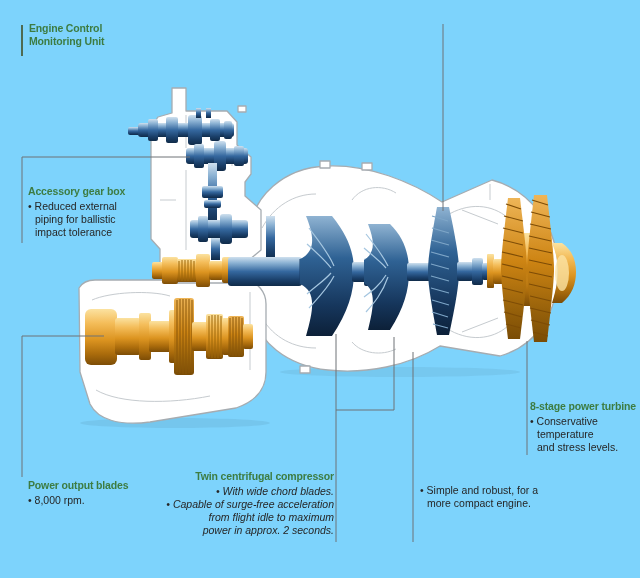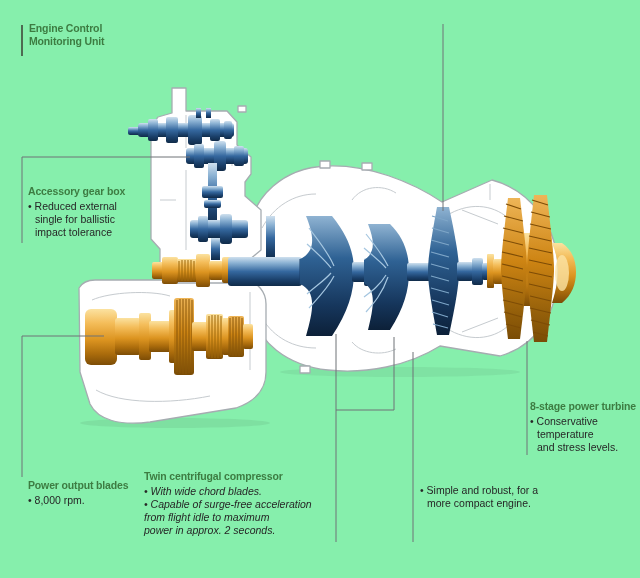--- a/index.html
+++ b/index.html
@@ -1,21 +1,21 @@
 <!DOCTYPE html>
 <html><head>
 <meta charset="utf-8">
 <style>
   html,body{margin:0;padding:0;background:#fff;}
-  .stage{position:relative;width:640px;height:578px;background:#86efac;overflow:hidden;
+  .stage{position:relative;width:640px;height:578px;background:#7dd3fc;overflow:hidden;
          font-family:"Liberation Sans",sans-serif;}
   .label{position:absolute;font-size:10.5px;line-height:13px;color:#262626;}
   .label .h{font-weight:bold;color:#3d7c42;white-space:pre-line;letter-spacing:-0.15px;margin-bottom:2px;}
   .label .b{white-space:pre-line;padding-left:7px;text-indent:-7px;}
-  .label.ralign{text-align:left;}
+  .label.ralign{text-align:right;}
   .label.ralign .b{padding-left:0;text-indent:0;font-style:italic;}
   .ecmu-bar{position:absolute;left:21px;top:25px;width:2px;height:31px;background:#4e6a52;}
   svg{position:absolute;left:0;top:0;}
   .cas{fill:#ffffff;stroke:#a6acb1;stroke-width:1.3;stroke-linejoin:round;}
   .det{fill:none;stroke:#c6cbcf;stroke-width:1;}
   .lead{fill:none;stroke:#6e7377;stroke-width:1;}
 </style>
 </head>
 <body>
 
@@ -191,21 +191,21 @@
 
   <div class="label" style="left:29px;top:22px;width:100px">
     <div class="h">Engine Control
 Monitoring Unit</div>
   </div>
 
 
   <div class="label" style="left:28px;top:185px;width:120px">
     <div class="h">Accessory gear box</div>
     <div class="b">• Reduced external
-single for ballistic
+piping for ballistic
 impact tolerance</div>
   </div>
 
   <div class="label" style="left:28px;top:479px;width:110px">
     <div class="h">Power output blades</div>
     <div class="b">• 8,000 rpm.</div>
   </div>
 
   <div class="label ralign" style="right:306px;top:470px;width:190px">
     <div class="h">Twin centrifugal compressor</div>

